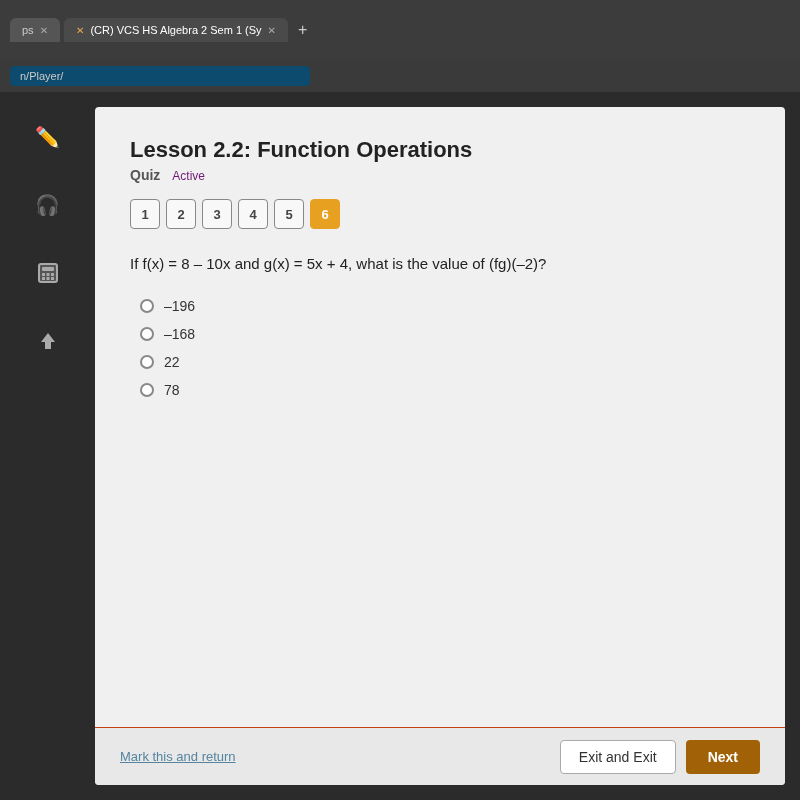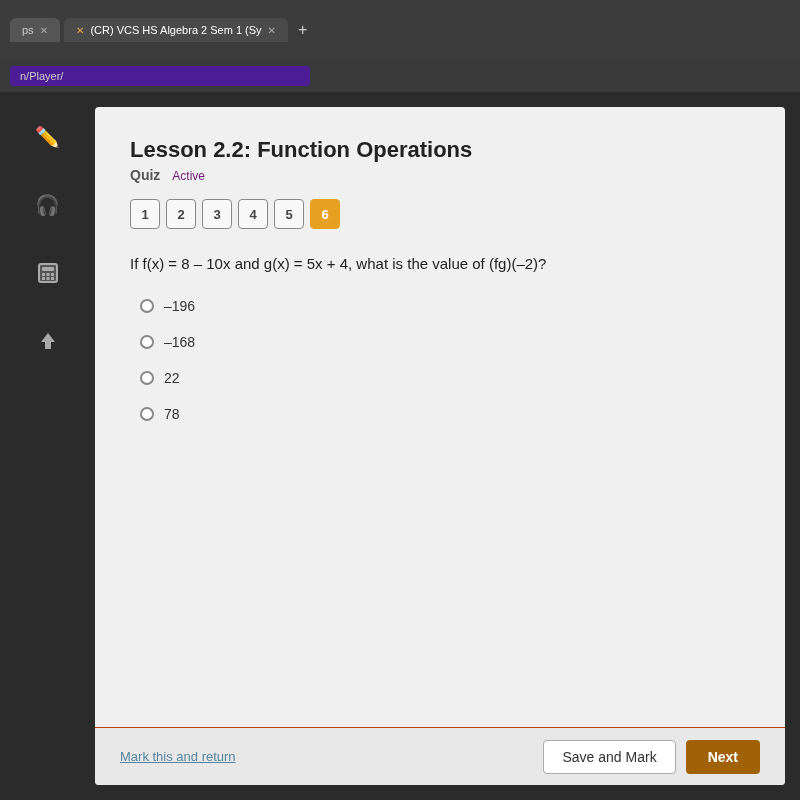--- a/index.html
+++ b/index.html
@@ -60,21 +60,21 @@
 
     
     .address-bar-row {
       background: #3a3a3a;
       height: 32px;
       display: flex;
       align-items: center;
       padding: 0 10px;
     }
     .address-bar {
-      background: #4c1d95;
+      background: #0c4a6e;
       color: #ccc;
       border-radius: 4px;
       padding: 4px 10px;
       font-size: 11px;
       width: 300px;
     }
 
     
     .main-content {
       background: #2b2b2b;
@@ -167,21 +167,21 @@
       font-size: 15px;
       color: #222;
       margin-bottom: 22px;
       line-height: 1.5;
     }
 
     
     .answer-choices {
       display: flex;
       flex-direction: column;
-      gap: 20px;
+      gap: 12px;
       margin-left: 10px;
     }
     .answer-option {
       display: flex;
       align-items: center;
       gap: 10px;
       cursor: pointer;
     }
     .radio-circle {
       width: 14px;
@@ -332,19 +332,19 @@
       </div>
       <div class="answer-option">
         <div class="radio-circle"></div>
         <span class="answer-text">78</span>
       </div>
     </div>
 
     <div class="bottom-bar">
       <a class="mark-return-link">Mark this and return</a>
       <div class="bottom-right-buttons">
-        <button class="save-exit-btn">Save and Mark</button>
+        <button class="save-exit-btn">Exit and Exit</button>
         <button class="next-btn">Next</button>
       </div>
     </div>
 
   </div>
 </div>
 
 </body></html>

